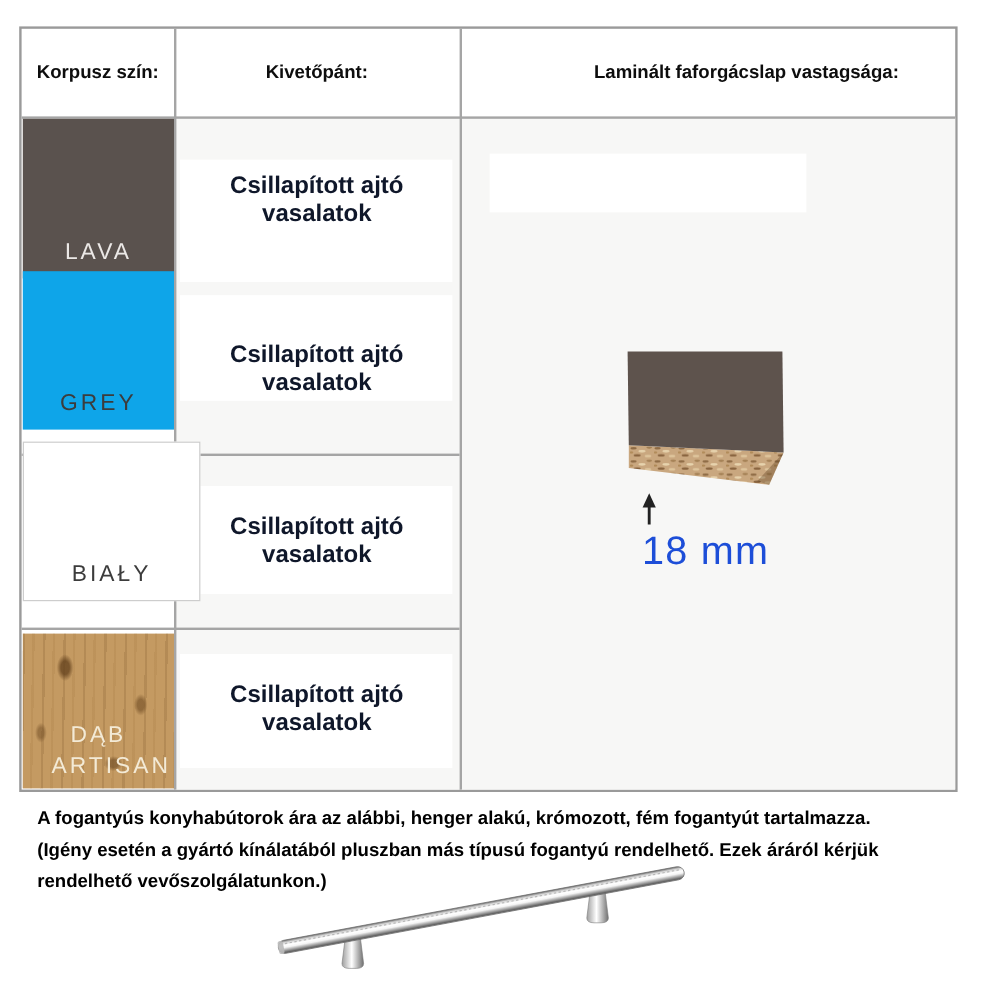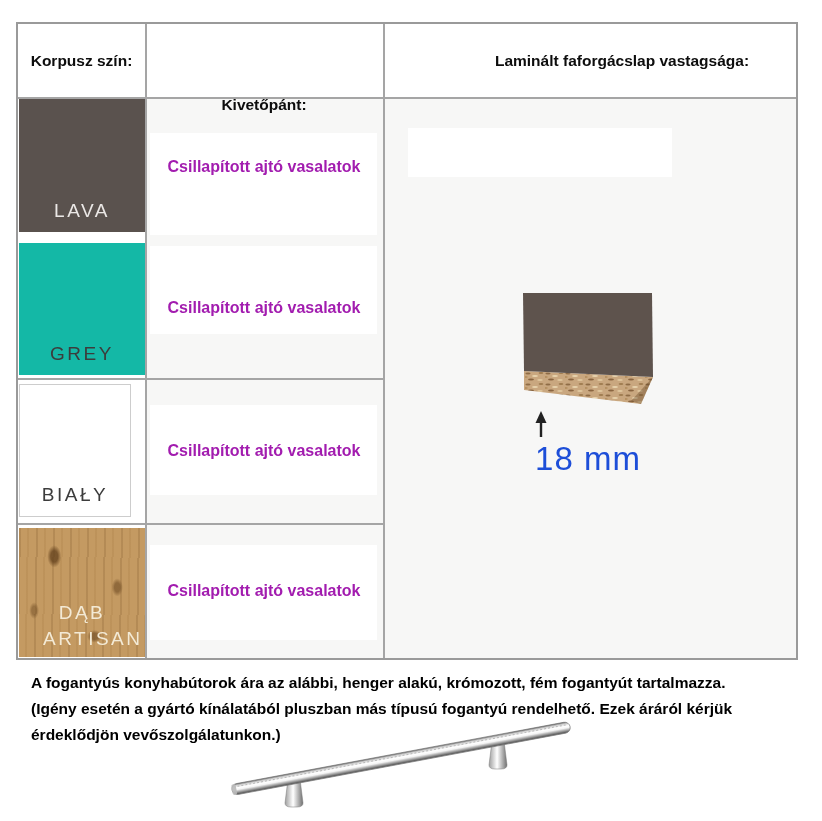--- a/index.html
+++ b/index.html
@@ -25,41 +25,41 @@
       radial-gradient(ellipse 11px 9px at 60% 84%, rgba(96,62,26,.55) 0 35%, rgba(0,0,0,0) 70%),
       radial-gradient(ellipse 7px 12px at 12% 64%, rgba(110,74,34,.5) 0 35%, rgba(0,0,0,0) 70%),
       repeating-linear-gradient(91deg, rgba(122,84,40,.22) 0 2px, rgba(0,0,0,0) 2px 8px,
         rgba(160,116,60,.20) 8px 10px, rgba(0,0,0,0) 10px 17px);
   }
   .sw-label{position:absolute;left:0;right:0;bottom:8px;text-align:center;
     font-size:19px;letter-spacing:2.5px;line-height:26px;font-weight:400;}
   .sw-label.two{bottom:5px;padding:0 24px;}
 
   .hinge{display:flex;align-items:center;justify-content:center;left:127px;width:238px;
-    font-weight:bold;font-size:16px;color:#a21caf;text-align:center;}
+    font-weight:bold;font-size:20px;color:#0f172a;text-align:center;}
   .patch{background:#ffffff;}
 
   .thick-label{font-size:33px;letter-spacing:1px;color:#1d4ed8;text-align:center;}
 
   .footer-line{left:31px;white-space:nowrap;font-weight:bold;font-size:15.5px;color:#000;}
 </style>
 </head>
 <body>
 
 <div class="page">
 
   <div class="abs tbl">
 
     <div class="abs cellbg" style="left:128px;top:74px;width:237px;height:560px;"></div>
     <div class="abs cellbg" style="left:366px;top:74px;width:412px;height:560px;"></div>
 
     <div class="abs hdr" style="left:0;width:127px;">
       <span>Korpusz szín:</span>
     </div>
-    <div class="abs hdr" style="left:127px;width:238px;margin-top:44px;">
+    <div class="abs hdr" style="left:127px;width:238px;">
       <span>Kivetőpánt:</span>
     </div>
     <div class="abs hdr" style="left:365px;width:478px;">
       <span>Laminált faforgácslap vastagsága:</span>
     </div>
 
     <div class="abs vline" style="left:127px;"></div>
     <div class="abs vline" style="left:365px;"></div>
     <div class="abs hline" style="left:0;top:73px;width:778px;"></div>
     <div class="abs hline" style="left:0;top:354px;width:365px;"></div>
@@ -68,25 +68,25 @@
     <div class="abs patch" style="left:132px;top:109px;width:227px;height:102px;"></div>
     <div class="abs patch" style="left:132px;top:222px;width:227px;height:88px;"></div>
     <div class="abs patch" style="left:132px;top:381px;width:227px;height:90px;"></div>
     <div class="abs patch" style="left:132px;top:521px;width:227px;height:95px;"></div>
     <div class="abs patch" style="left:390px;top:104px;width:264px;height:49px;"></div>
 
     <div class="abs swatch" style="left: 1px; top: 75px; width: 126px; height: 133px; background-color: rgb(90, 82, 78);">
       <div class="sw-label" style="color: rgb(235, 232, 230);">LAVA</div>
     </div>
 
-    <div class="abs swatch" style="left: 1px; top: 219px; width: 126px; height: 132px; background-color: #14b8a6;">
+    <div class="abs swatch" style="left: 1px; top: 202px; width: 126px; height: 132px; background-color: #0ea5e9;">
       <div class="sw-label" style="color: rgb(60, 60, 60);">GREY</div>
     </div>
 
-    <div class="abs swatch sw-white" style="left: 1px; top: 360px; width: 112px; height: 133px; background-color: rgb(255, 255, 255);">
+    <div class="abs swatch sw-white" style="left: 1px; top: 344px; width: 148px; height: 133px; background-color: rgb(255, 255, 255);">
       <div class="sw-label" style="color: rgb(60, 60, 60);">BIAŁY</div>
     </div>
 
     <div class="abs swatch sw-oak" style="left: 1px; top: 504px; width: 126px; height: 129px; background-color: rgb(196, 154, 98);">
       <div class="sw-label two" style="color: rgb(243, 234, 214);">DĄB ARTISAN</div>
     </div>
 
     <div class="abs hinge" style="top:73px;height:140px;">
       <span>Csillapított ajtó vasalatok</span>
     </div>
@@ -119,21 +119,21 @@
         <line x1="36" y1="154" x2="36" y2="138" stroke="#222" stroke-width="2.4"></line>
         <polygon points="30.5,140 41.5,140 36,128" fill="#222"></polygon>
       </g>
     </svg>
 
     <div class="abs thick-label" style="left:490px;top:416px;width:160px;">18 mm</div>
   </div>
 
   <div class="abs footer-line" style="top:674px;">A fogantyús konyhabútorok ára az alábbi, henger alakú, krómozott, fém fogantyút tartalmazza.</div>
   <div class="abs footer-line" style="top:700px;">(Igény esetén a gyártó kínálatából pluszban más típusú fogantyú rendelhető. Ezek áráról kérjük</div>
-  <div class="abs footer-line" style="top:726px;">érdeklődjön vevőszolgálatunkon.)</div>
+  <div class="abs footer-line" style="top:726px;">rendelhető vevőszolgálatunkon.)</div>
 
   <svg class="abs" style="left:222px;top:716px;" width="360" height="100" viewBox="0 0 360 100">
     <defs>
       <linearGradient id="barG" x1="0" y1="0" x2="0" y2="1">
         <stop offset="0" stop-color="#6f6f6f"></stop>
         <stop offset="0.18" stop-color="#d8d8d8"></stop>
         <stop offset="0.38" stop-color="#ffffff"></stop>
         <stop offset="0.55" stop-color="#f4f4f4"></stop>
         <stop offset="0.75" stop-color="#a7a7a7"></stop>
         <stop offset="0.92" stop-color="#636363"></stop>

